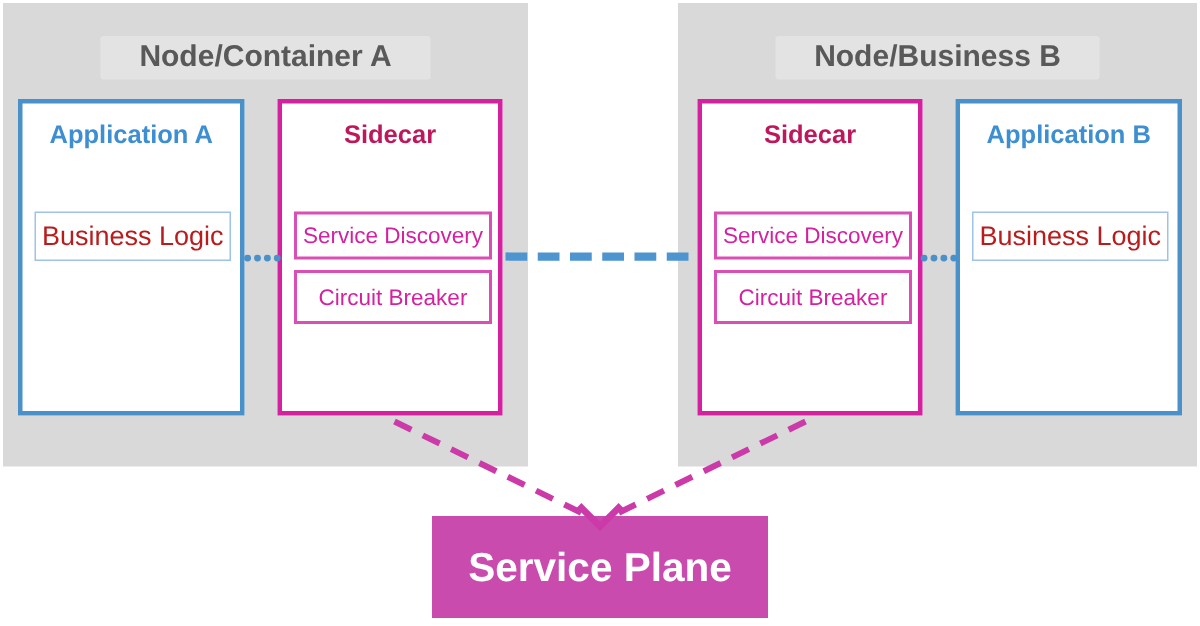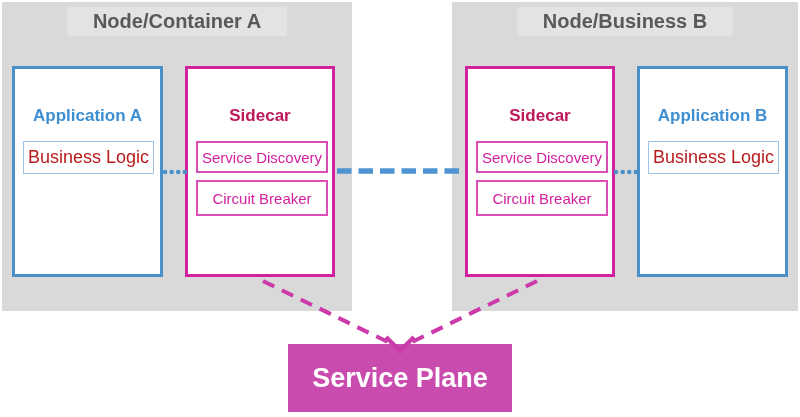--- a/index.html
+++ b/index.html
@@ -19,21 +19,21 @@
     position: absolute;
     top: 2px;
     height: 309px;
     background: #d9d9d9;
   }
   .node-a { left: 2px;   width: 350px; }
   .node-b { left: 452px; width: 346px; }
   .container-title-wrap {
     display: flex;
     justify-content: center;
-    padding-top: 5px;
+    padding-top: 22px;
   }
   .container-title {
     background: #e3e3e3;
     border-radius: 2px;
     padding: 3px 26px;
     font-size: 20px;
     font-weight: bold;
     color: #595959;
     white-space: nowrap;
   }
@@ -52,21 +52,20 @@
   .app-b     { left: 637px; width: 151px; }
   .box-title {
     position: absolute;
     top: 11px;
     left: 0;
     width: 100%;
     text-align: center;
     font-size: 17px;
     font-weight: bold;
     white-space: nowrap;
-    margin-top: 26px;
   }
   .app-title { color: #3e8ed2; }
   .sidecar-title { color: #be185d; }
   .inner-box {
     position: absolute;
     box-sizing: border-box;
     background: #ffffff;
     display: flex;
     align-items: center;
     justify-content: center;

